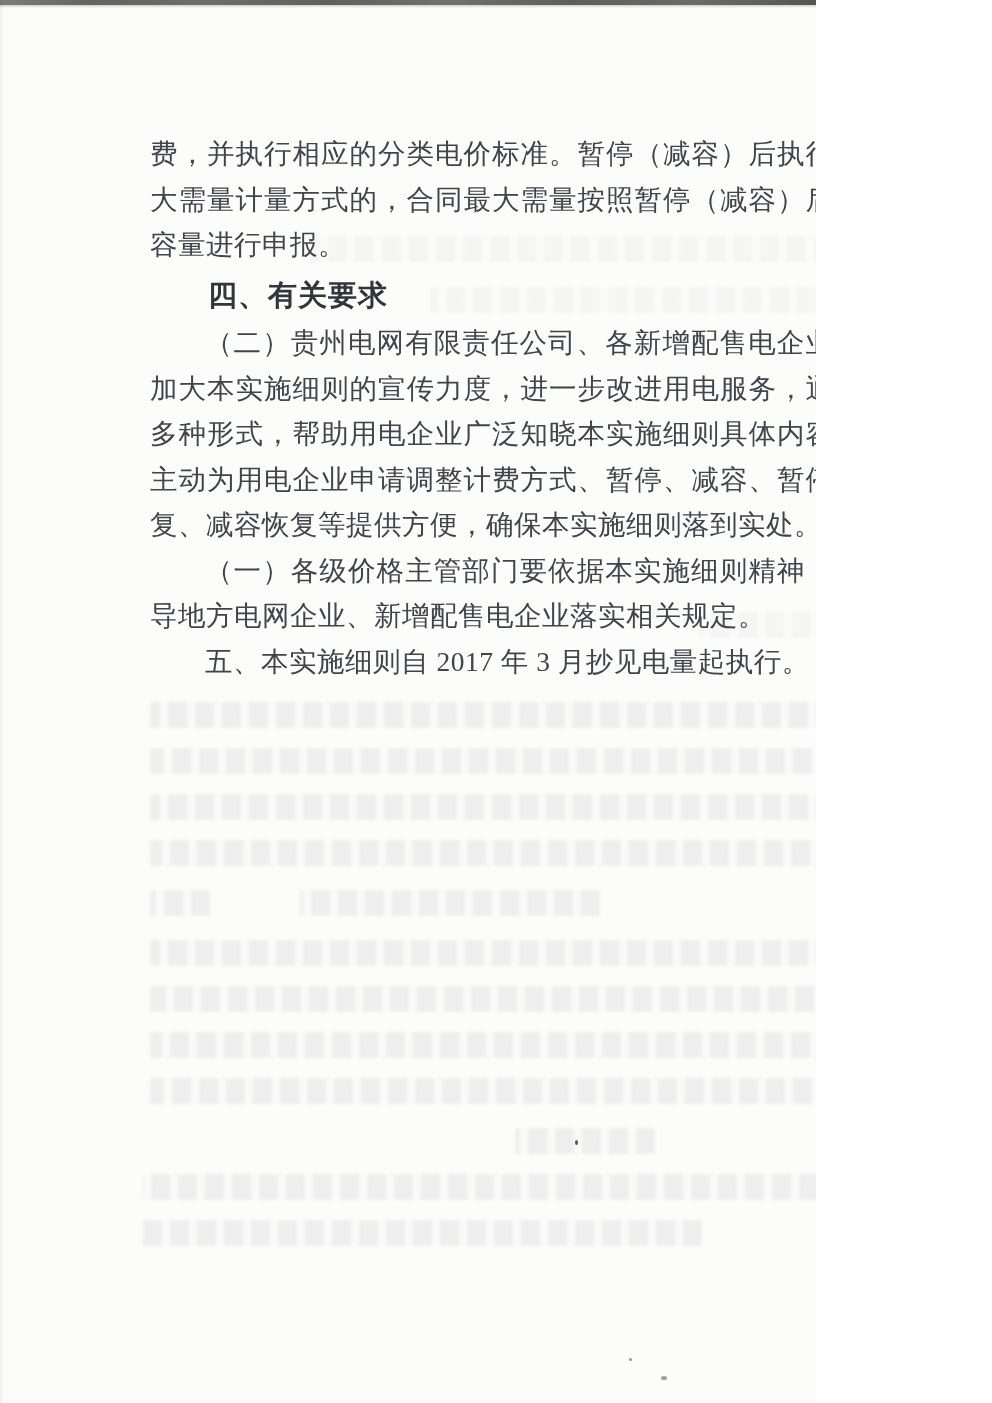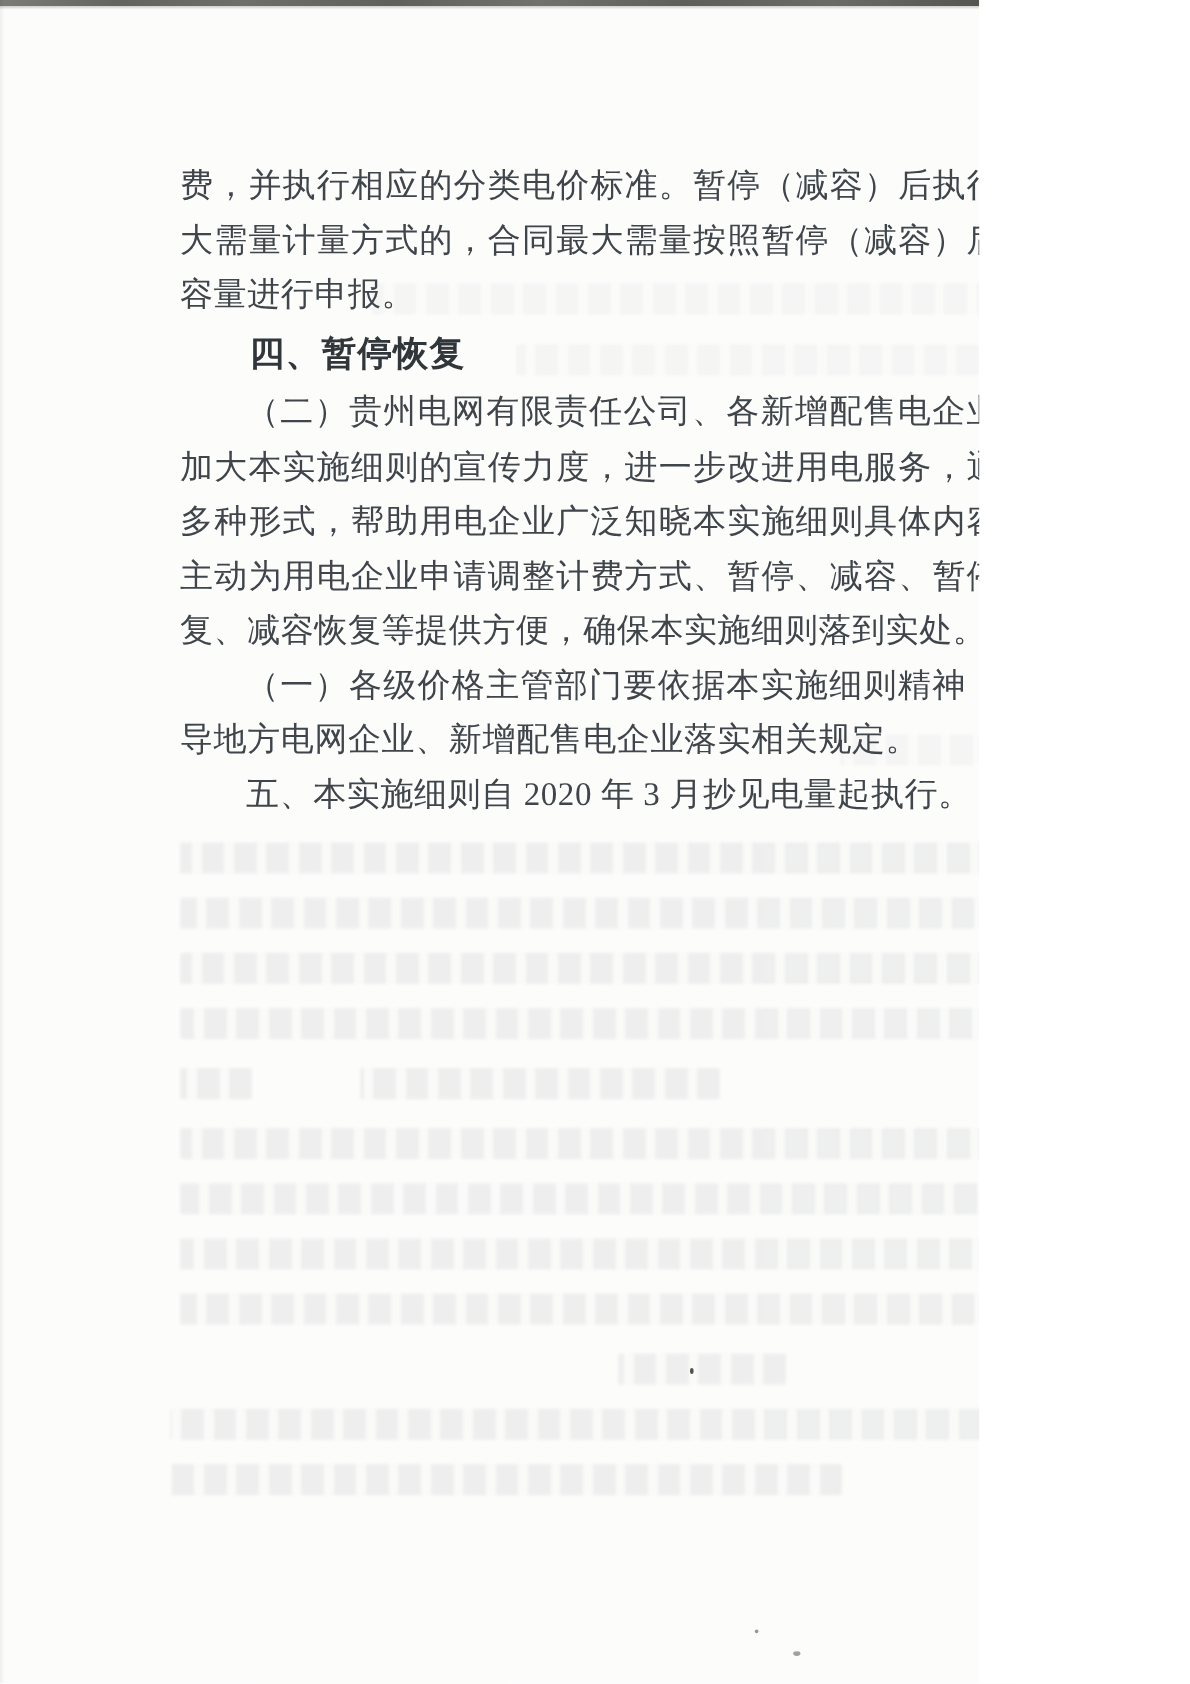--- a/index.html
+++ b/index.html
@@ -94,24 +94,24 @@
 
 <div class="page">
 
   <div class="scan-top-bar"></div>
   <div class="scan-top-fade"></div>
   <div class="corner-mark"></div>
   <div class="edge-shade"></div>
 
   <div class="content" id="doc-body">
       <p class="para ">费，并执行相应的分类电价标准。暂停（减容）后执行最大需量计量方式的，合同最大需量按照暂停（减容）后总容量进行申报。</p>
-      <p class="para heading">四、暂停恢复</p>
+      <p class="para heading">四、有关要求</p>
       <p class="para indent">（二）贵州电网有限责任公司、各新增配售电企业要加大本实施细则的宣传力度，进一步改进用电服务，通过多种形式，帮助用电企业广泛知晓本实施细则具体内容，主动为用电企业申请调整计费方式、暂停、减容、暂停恢复、减容恢复等提供方便，确保本实施细则落到实处。</p>
       <p class="para indent">（一）各级价格主管部门要依据本实施细则精神，督导地方电网企业、新增配售电企业落实相关规定。</p>
-      <p class="para indent">五、本实施细则自 2020 年 3 月抄见电量起执行。</p>
+      <p class="para indent">五、本实施细则自 2017 年 3 月抄见电量起执行。</p>
     </div>
 
   <div class="ghost light" style="top:236px; left:310px; width:550px;"></div>
   <div class="ghost light" style="top:287px; left:430px; width:440px;"></div>
   <div class="ghost light" style="top:330px; left:865px; width:20px;"></div>
   <div class="ghost light" style="top:612px; left:700px; width:165px;"></div>
   <div class="ghost" style="top:702px; left:150px; width:712px;"></div>
   <div class="ghost" style="top:748px; left:150px; width:716px;"></div>
   <div class="ghost" style="top:794px; left:150px; width:712px;"></div>
   <div class="ghost" style="top:840px; left:150px; width:714px;"></div>

